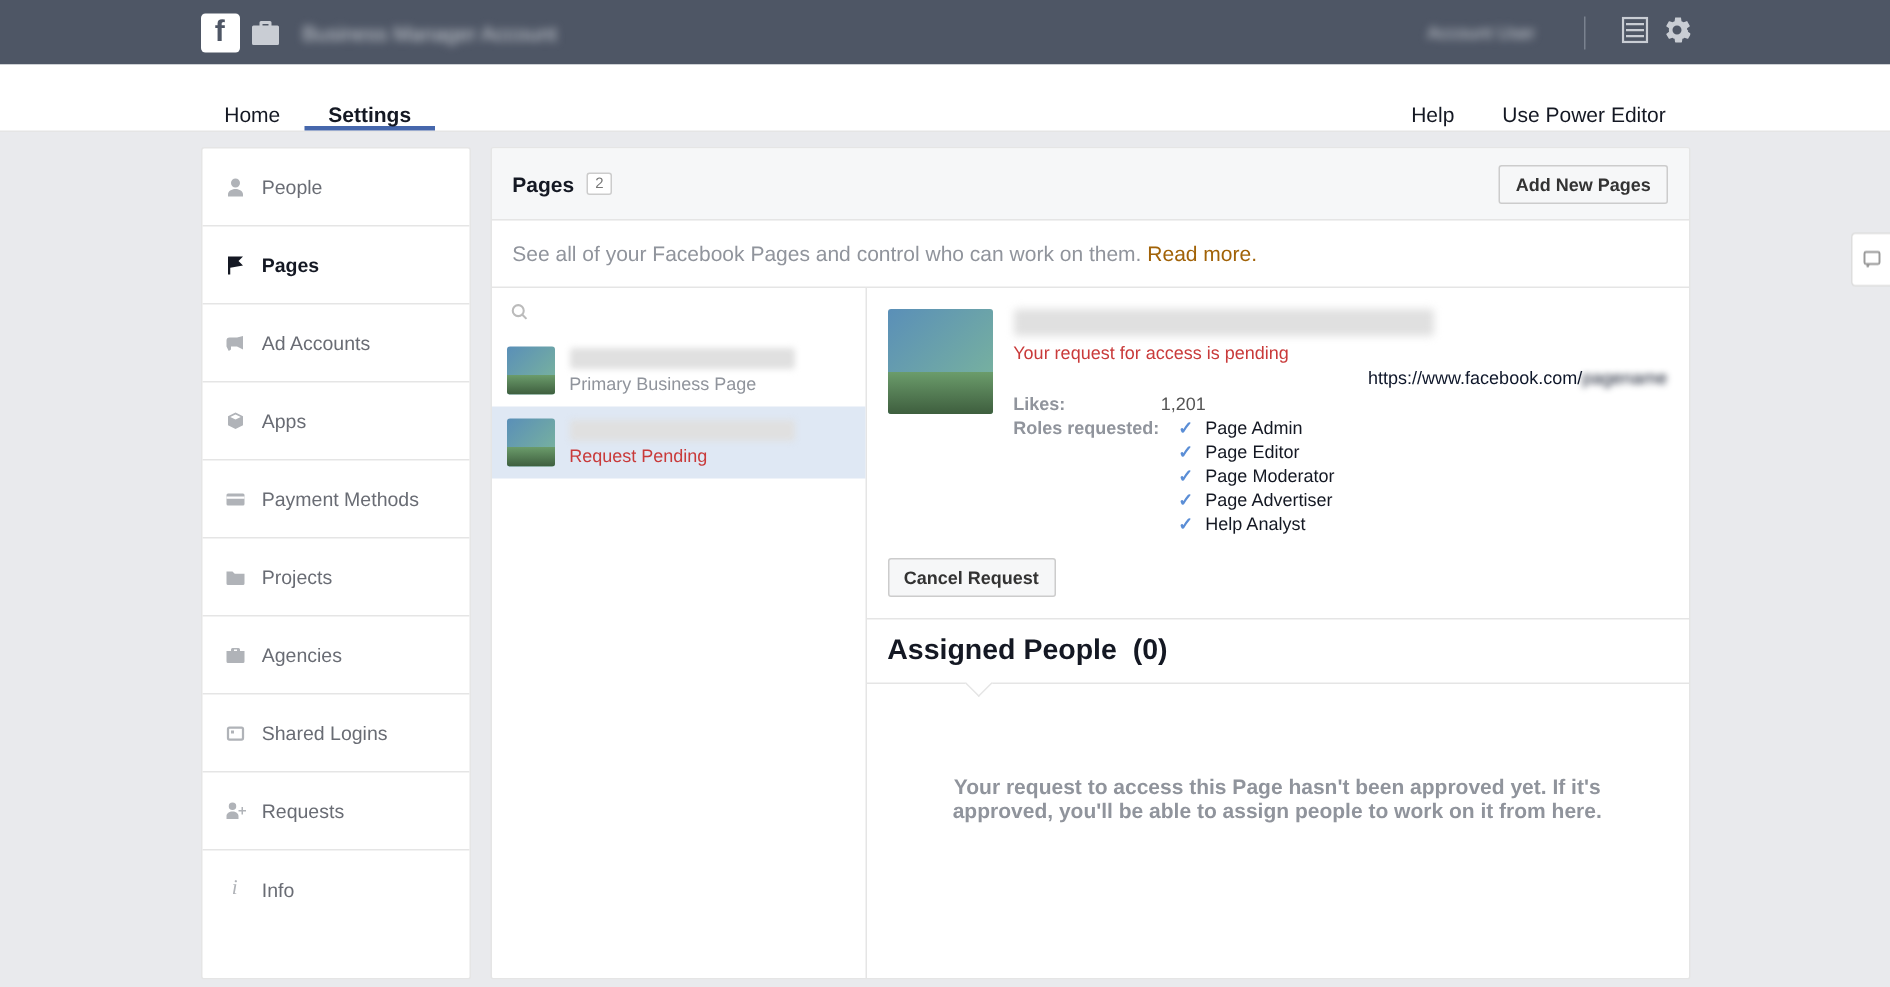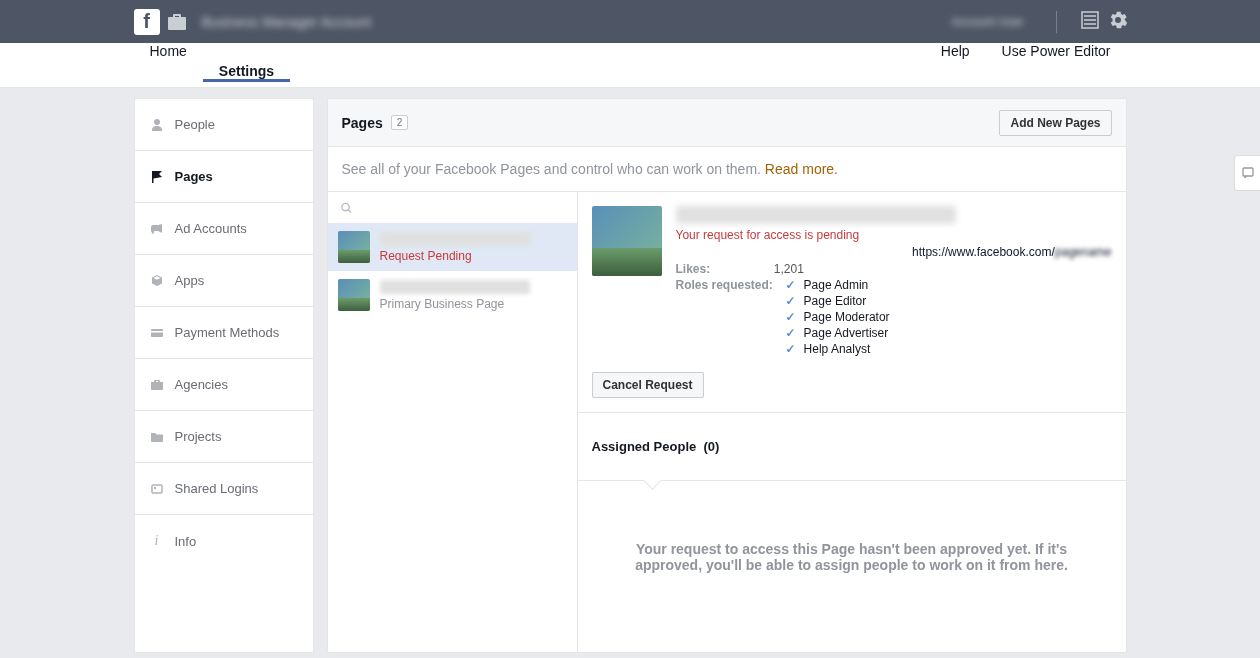--- a/index.html
+++ b/index.html
@@ -8,21 +8,21 @@
 .topbar { background: #4e5665; height: 43px; display: flex; align-items: center; padding: 0 8px; }
 .topbar-inner { width: 993px; margin: 0 auto; display: flex; align-items: center; height: 100%; }
 .fb-logo { width: 26px; height: 26px; background: #fff; border-radius: 3px; display: flex; align-items: center; justify-content: center; color: #4e5665; font-weight: bold; font-size: 20px; margin-right: 6px; }
 .briefcase-icon { width: 22px; height: 22px; display: flex; align-items: center; justify-content: center; margin-right: 14px; }
 .topbar-title { color: #c9cdd4; font-size: 14px; filter: blur(3px); flex: 1; }
 .topbar-user { color: #c9cdd4; font-size: 12px; filter: blur(3px); margin-right: 18px; }
 .topbar-sep { width: 1px; height: 22px; background: #7a828f; margin: 0 14px; }
 .topbar-icon { color: #c9cdd4; margin-left: 10px; cursor: pointer; }
 
 .navrow { background: #fff; border-bottom: 1px solid #e5e5e5; height: 45px; }
-.navrow-inner { width: 993px; margin: 0 auto; display: flex; align-items: flex-start; height: 100%; }
+.navrow-inner { width: 993px; margin: 0 auto; display: flex; align-items: flex-end; height: 100%; }
 .nav-tab { padding: 0 16px; display: flex; align-items: center; font-size: 14px; color: #141823; cursor: pointer; border-bottom: 3px solid transparent; }
 .nav-tab.active { font-weight: bold; border-bottom-color: #4667ac; margin-top: 20px; }
 .nav-spacer { flex: 1; }
 
 .container { width: 993px; margin: 10px auto 0; display: flex; gap: 13px; }
 
 .sidebar { width: 180px; background: #fff; border: 1px solid #e5e5e5; border-radius: 2px; }
 .sidebar-item { display: flex; align-items: center; height: 52px; padding: 0 14px; border-bottom: 1px solid #e5e5e5; cursor: pointer; color: #696c74; font-size: 13px; }
 .sidebar-item:last-child { border-bottom: none; }
 .sidebar-item.active { font-weight: bold; color: #141823; }
@@ -65,21 +65,21 @@
 .detail-url { color: #0f172a; cursor: pointer; margin-bottom: 3px; text-align: right; }
 .detail-url .blur { filter: blur(2px); }
 .detail-row { color: #555; margin-bottom: 2px; }
 .detail-row .lbl { color: #90949c; font-weight: bold; display: inline-block; min-width: 95px; }
 .roles-list-inner { display: flex; }
 .role-item { display: flex; align-items: center; margin-bottom: 2px; font-size: 12px; }
 .role-check { color: #5b8ed6; margin-right: 8px; font-weight: bold; }
 
 .cancel-row { margin: 8px 0 14px; }
 
-.assigned-header { border-top: 1px solid #e5e5e5; border-bottom: 1px solid #e5e5e5; padding: 26px 14px; margin: 0 -14px; font-size: 13px; font-weight: bold; position: relative; }
+.assigned-header { border-top: 1px solid #e5e5e5; border-bottom: 1px solid #e5e5e5; padding: 10px 14px; margin: 0 -14px; font-size: 19px; font-weight: bold; position: relative; }
 .assigned-header::after { content: ""; position: absolute; bottom: -7px; left: 68px; width: 12px; height: 12px; background: #fff; border-right: 1px solid #e5e5e5; border-bottom: 1px solid #e5e5e5; transform: rotate(45deg); }
 
 .assigned-body { padding: 60px 20px; text-align: center; color: #90949c; font-size: 14px; font-weight: bold; }
 
 .right-tab { position: fixed; right: 0; top: 155px; width: 26px; height: 36px; background: #fff; border: 1px solid #ddd; border-right: none; border-radius: 3px 0 0 3px; display: flex; align-items: center; justify-content: center; color: #999; cursor: pointer; font-size: 13px; }
 </style>
 </head>
 <body>
 
 <div class="topbar">
@@ -158,41 +158,49 @@
           <svg width="14" height="14" viewBox="0 0 14 14">
             <rect x="1" y="3" width="12" height="8" rx="1" fill="currentColor"></rect>
             <rect x="1" y="5" width="12" height="1.5" fill="#fff"></rect>
           </svg>
         </span>
       <span>Payment Methods</span>
     </div>
     <div class="sidebar-item">
       <span class="icon">
           <svg width="14" height="14" viewBox="0 0 14 14">
+            <path fill="currentColor" d="M1 3h4l1.5 1.5H13V11a1 1 0 0 1-1 1H2a1 1 0 0 1-1-1V3z"></path>
+          </svg>
+        </span>
+      <span>Projects</span>
+    </div>
+    <div class="sidebar-item">
+      <span class="icon">
+          <svg width="14" height="14" viewBox="0 0 14 14">
             <path fill="currentColor" d="M5 2h4a1 1 0 0 1 1 1v1h3v7a1 1 0 0 1-1 1H2a1 1 0 0 1-1-1V4h3V3a1 1 0 0 1 1-1zm1 2h2V3H6v1z"></path>
           </svg>
         </span>
       <span>Agencies</span>
-    </div>
-    <div class="sidebar-item">
-      <span class="icon">
-          <svg width="14" height="14" viewBox="0 0 14 14">
-            <path fill="currentColor" d="M1 3h4l1.5 1.5H13V11a1 1 0 0 1-1 1H2a1 1 0 0 1-1-1V3z"></path>
-          </svg>
-        </span>
-      <span>Projects</span>
     </div>
     <div class="sidebar-item">
       <span class="icon">
           <svg width="14" height="14" viewBox="0 0 14 14">
             <rect x="2" y="3" width="10" height="8" rx="1" fill="none" stroke="currentColor" stroke-width="1.5"></rect>
             <rect x="4" y="5" width="2" height="2" fill="currentColor"></rect>
           </svg>
         </span>
       <span>Shared Logins</span>
+    </div>
+    <div class="sidebar-item">
+      <span class="icon">
+          <svg width="14" height="14" viewBox="0 0 14 14">
+            <path fill="currentColor" d="M5 6a2.5 2.5 0 1 0 0-5 2.5 2.5 0 0 0 0 5zm0 1c-2.2 0-4 1.3-4 3v2h8V10c0-1.7-1.8-3-4-3zm6-3h1v2h2v1h-2v2h-1V7H9V6h2V4z"></path>
+          </svg>
+        </span>
+      <span>Requests</span>
     </div>
     <div class="sidebar-item">
       <span class="icon">
           <span style="font-style:italic;font-family:serif;font-size:14px">i</span>
         </span>
       <span>Info</span>
     </div>
   </div>
 
   <div class="main">
@@ -209,32 +217,32 @@
       <div class="pages-col">
         <div class="search-row">
           <div class="search-wrap">
             <svg width="14" height="14" viewBox="0 0 14 14">
                 <circle cx="6" cy="6" r="4" fill="none" stroke="#bbb" stroke-width="1.5"></circle>
                 <line x1="9" y1="9" x2="12" y2="12" stroke="#bbb" stroke-width="1.5"></line>
               </svg>
             <input class="search-input" type="text" style="">
           </div>
         </div>
+        <div class="page-item">
+          <div class="thumb"></div>
+          <div class="page-item-text">
+            <div class="page-item-name"></div>
+            <div class="page-item-sub">Primary Business Page</div>
+          </div>
+        </div>
         <div class="page-item selected">
           <div class="thumb"></div>
           <div class="page-item-text">
             <div class="page-item-name"></div>
             <div class="page-item-sub pending">Request Pending</div>
-          </div>
-        </div>
-        <div class="page-item">
-          <div class="thumb"></div>
-          <div class="page-item-text">
-            <div class="page-item-name"></div>
-            <div class="page-item-sub">Primary Business Page</div>
           </div>
         </div>
       </div>
 
       <div class="detail-col">
         <div class="detail-head">
           <div class="detail-thumb"></div>
           <div class="detail-info">
             <div class="detail-name"></div>
             <div class="pending-text">Your request for access is pending</div>

